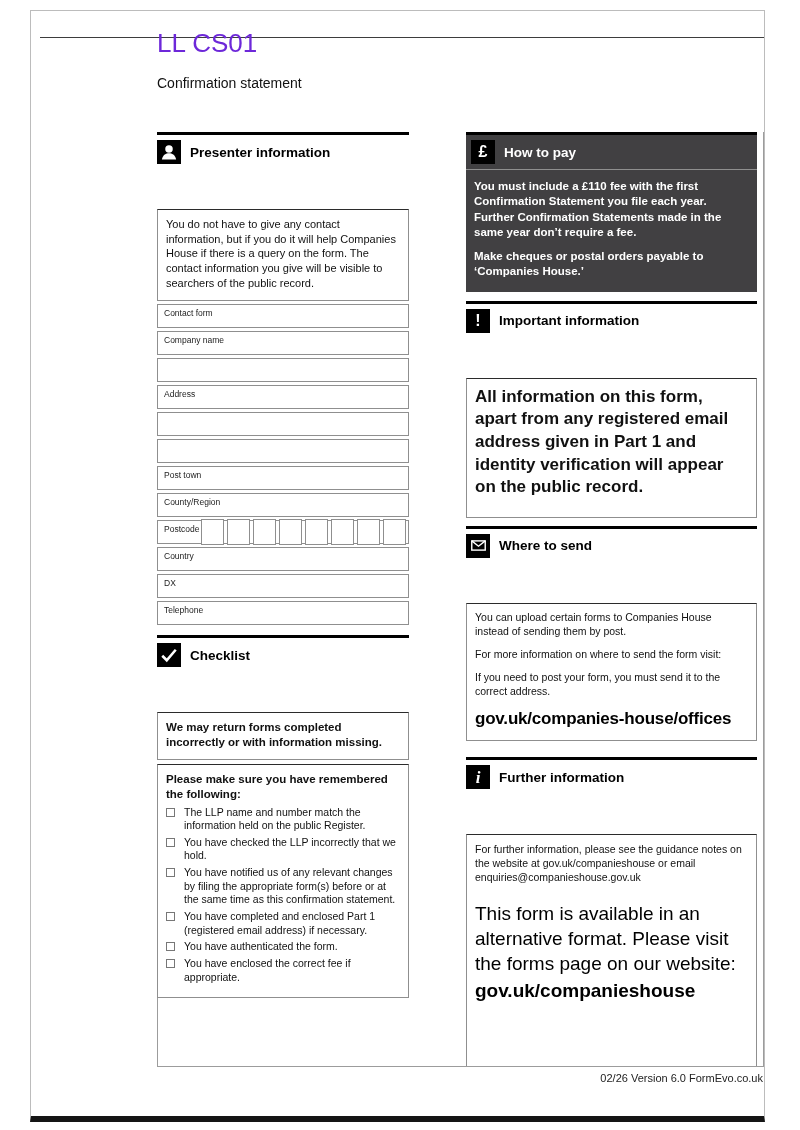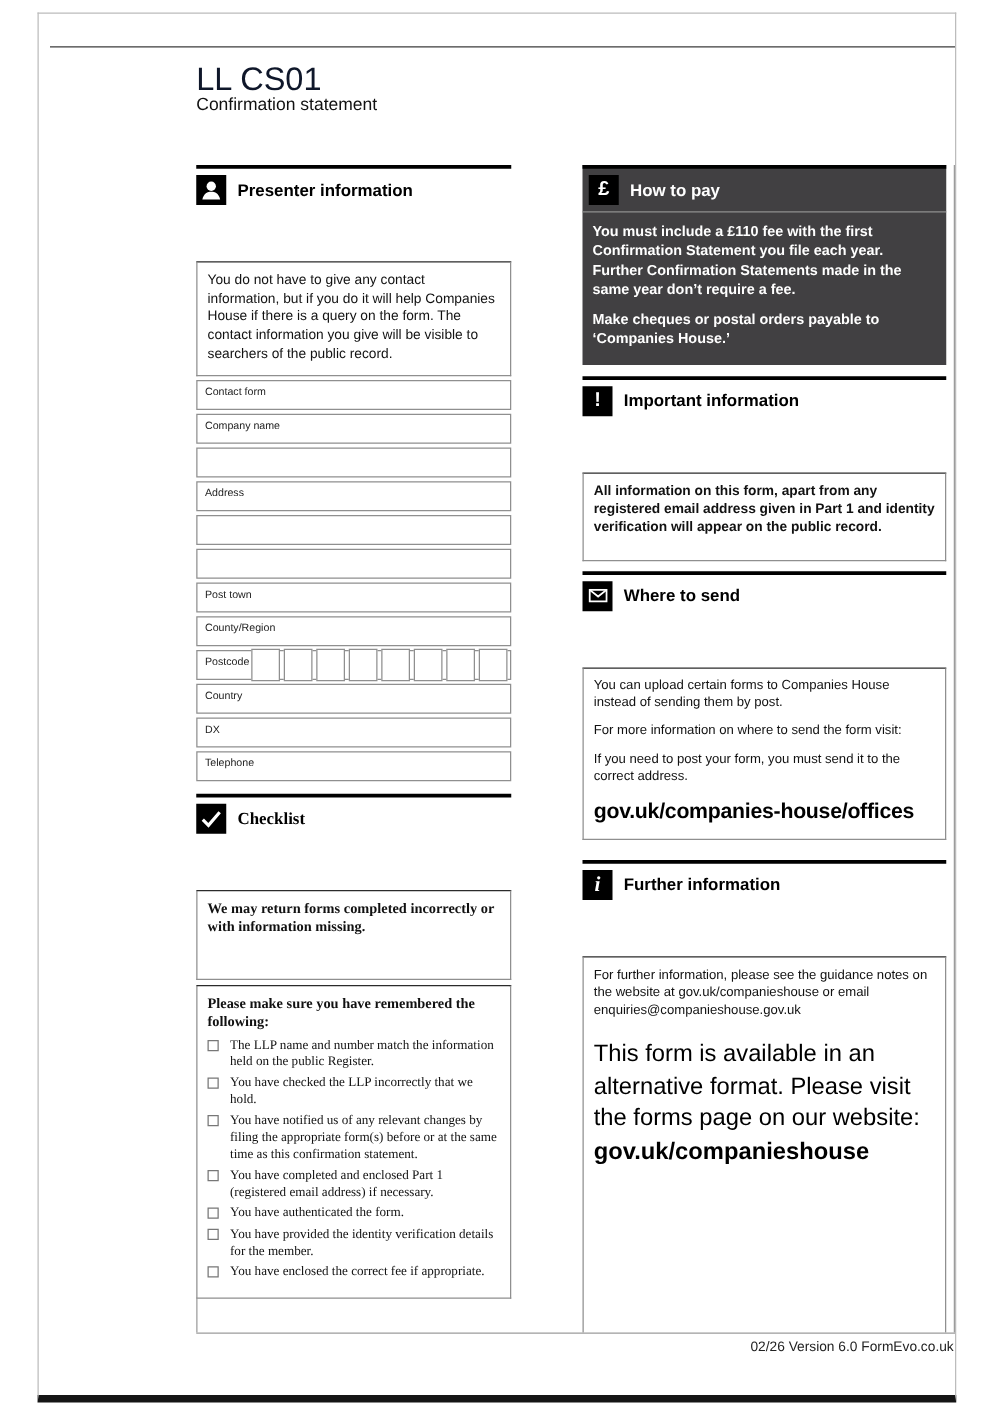--- a/index.html
+++ b/index.html
@@ -6,21 +6,21 @@
   html,body { background:#fff; }
   .page {
     position: relative; width: 800px; height: 1130px; background:#fff;
     font-family: "Liberation Sans", sans-serif; color:#1a1a1a; overflow:hidden;
   }
   .frame {
     position:absolute; left:30px; top:10px; width:735px; height:1112px;
     border:1px solid #bcbcbc; border-bottom:6px solid #151515;
   }
   .toprule { position:absolute; left:40px; top:37px; width:724px; height:1px; background:#3d3d3d; }
-  .formcode { position:absolute; left:157px; top:48px; font-size:26px; font-weight:normal; color:#0f172a; }
+  .formcode { position:absolute; left:157px; top:28px; font-size:26px; font-weight:normal; color:#6d28d9; }
   .formtitle { position:absolute; left:157px; top:75px; font-size:14px; color:#111; }
 
   .col-left  { position:absolute; left:157px; top:132px; width:252px; height:934px; display:flex; flex-direction:column; }
   .col-right { position:absolute; left:466px; top:132px; width:298px; height:934px; display:flex; flex-direction:column; }
   .right-rule { position:absolute; left:763px; top:132px; width:1px; height:934px; background:#9c9c9c; }
   .bottom-rule { position:absolute; left:157px; top:1066px; width:607px; height:1px; background:#9c9c9c; }
 
   .sec-head { border-top:3px solid #000; display:flex; align-items:center; gap:9px; padding:5px 1px 5px 0; }
   .icon-sq { width:24px; height:24px; background:#000; color:#fff; display:flex; align-items:center; justify-content:center;
              font-weight:bold; flex:0 0 auto; }
@@ -34,39 +34,39 @@
   }
 
   
   .fields { margin-top:3px; }
   .field { position:relative; height:24px; border:1px solid #8f8f8f; margin-bottom:3px; background:#fff; }
   .field-label { position:absolute; left:6px; top:3px; font-size:8.5px; color:#222; }
   .pc-cells { position:absolute; right:2px; top:-2px; display:flex; gap:3px; }
   .pc-cell { width:23px; height:26px; border:1px solid #8f8f8f; background:#fff; }
 
   
-  .chk-sec { margin-top:7px;font-family:Liberation Serif, serif; }
-  .warn-body { font-weight:bold; font-size:11.5px; padding-bottom:32px; }
+  .chk-sec { margin-top:7px; }
+  .warn-body { font-weight:bold; font-size:11.5px; padding-bottom:8px; }
   .items-body { margin-top:4px; }
   .chk-intro { font-weight:bold; font-size:11.5px; line-height:1.3; margin-bottom:4px; }
   .chk-item { display:flex; gap:9px; font-size:10.5px; line-height:1.3; margin-bottom:3px; }
   .chk-box { flex:0 0 auto; width:9px; height:9px; border:1px solid #777; margin-top:2px; background:#fff; }
   .left-spacer { flex:1 1 auto; border-left:1px solid #9c9c9c; }
 
   
   .rc-sec { width:291px; }
   .pay-box { border-top:3px solid #000; background:#414042; color:#fff; }
   .pay-head { display:flex; align-items:center; gap:9px; padding:5px 8px 5px 5px; border-bottom:1px solid #8f8f8f; }
   .pay-head .sec-title { color:#fff; }
   .pay-body { padding:9px 10px 12px 8px; font-size:11.5px; line-height:1.33; }
   .pay-p1 { font-weight:bold; margin-bottom:9px; }
   .pay-p2 { font-weight:bold; }
 
   .imp-sec { margin-top:9px; }
-  .imp-body { font-weight:bold; font-size:11px; padding-bottom:18px; }
+  .imp-body { font-weight:bold; font-size:17px; padding-bottom:18px; }
 
   .where-sec { margin-top:8px; }
   .where-body p { margin-bottom:9px; font-size:10.5px; }
   .where-url { font-size:17px; font-weight:bold; letter-spacing:-0.2px; color:#000; }
 
   .fur-sec { margin-top:16px; flex:1 1 auto; display:flex; flex-direction:column; }
   .fur-body { flex:1 1 auto; border-bottom:none; }
   .fur-small { font-size:10.5px; line-height:1.35; margin-bottom:16px; }
   .fur-big { font-size:19px; line-height:1.32; color:#000; margin-bottom:2px; }
   .fur-url { font-size:19px; font-weight:bold; color:#000; }
@@ -199,24 +199,20 @@
             <div class="chk-item">
               <span class="chk-box"></span>
               <span>You have completed and enclosed Part 1 (registered email address) if necessary.</span>
             </div>
 
             <div class="chk-item">
               <span class="chk-box"></span>
               <span>You have authenticated the form.</span>
             </div>
 
-            <div class="chk-item">
-              <span class="chk-box"></span>
-              <span>You have provided the identity verification details for the member.</span>
-            </div>
 
             <div class="chk-item">
               <span class="chk-box"></span>
               <span>You have enclosed the correct fee if appropriate.</span>
             </div>
           </div>
       </div>
     </div>
 
     <div class="left-spacer"></div>

